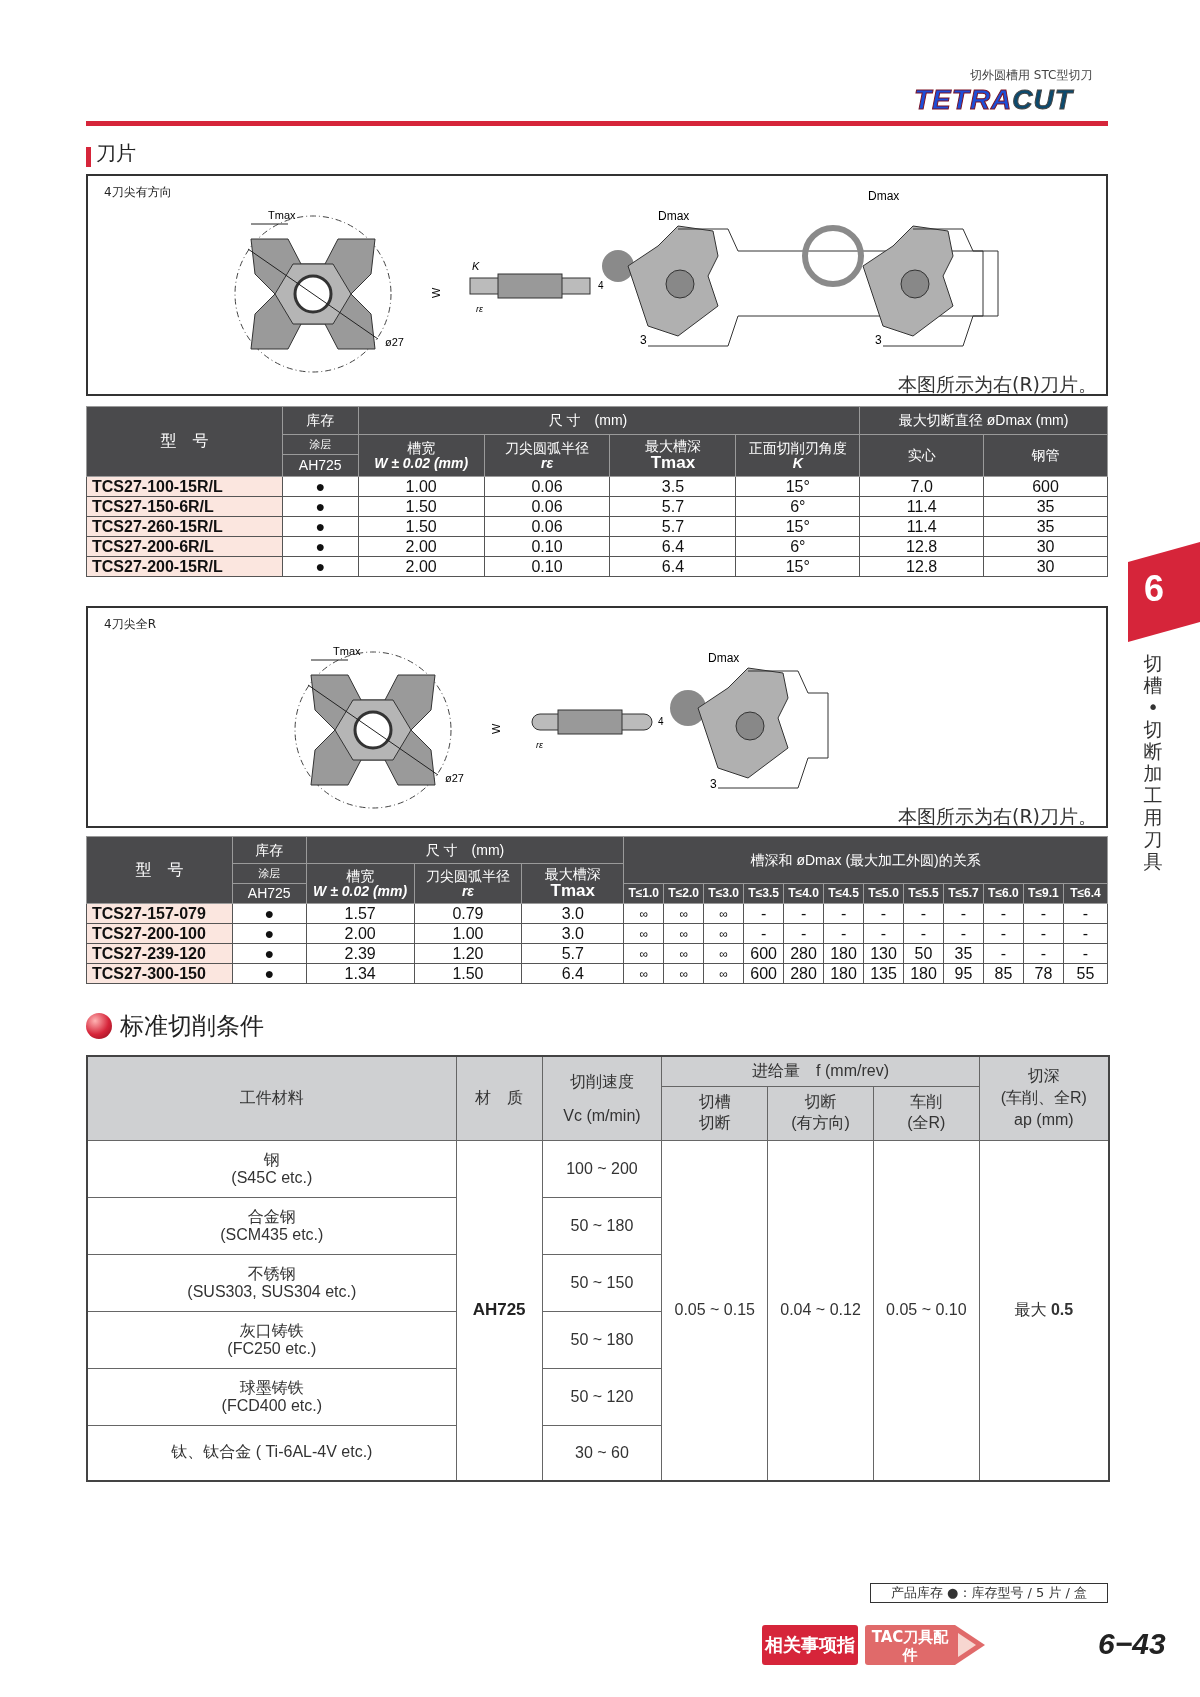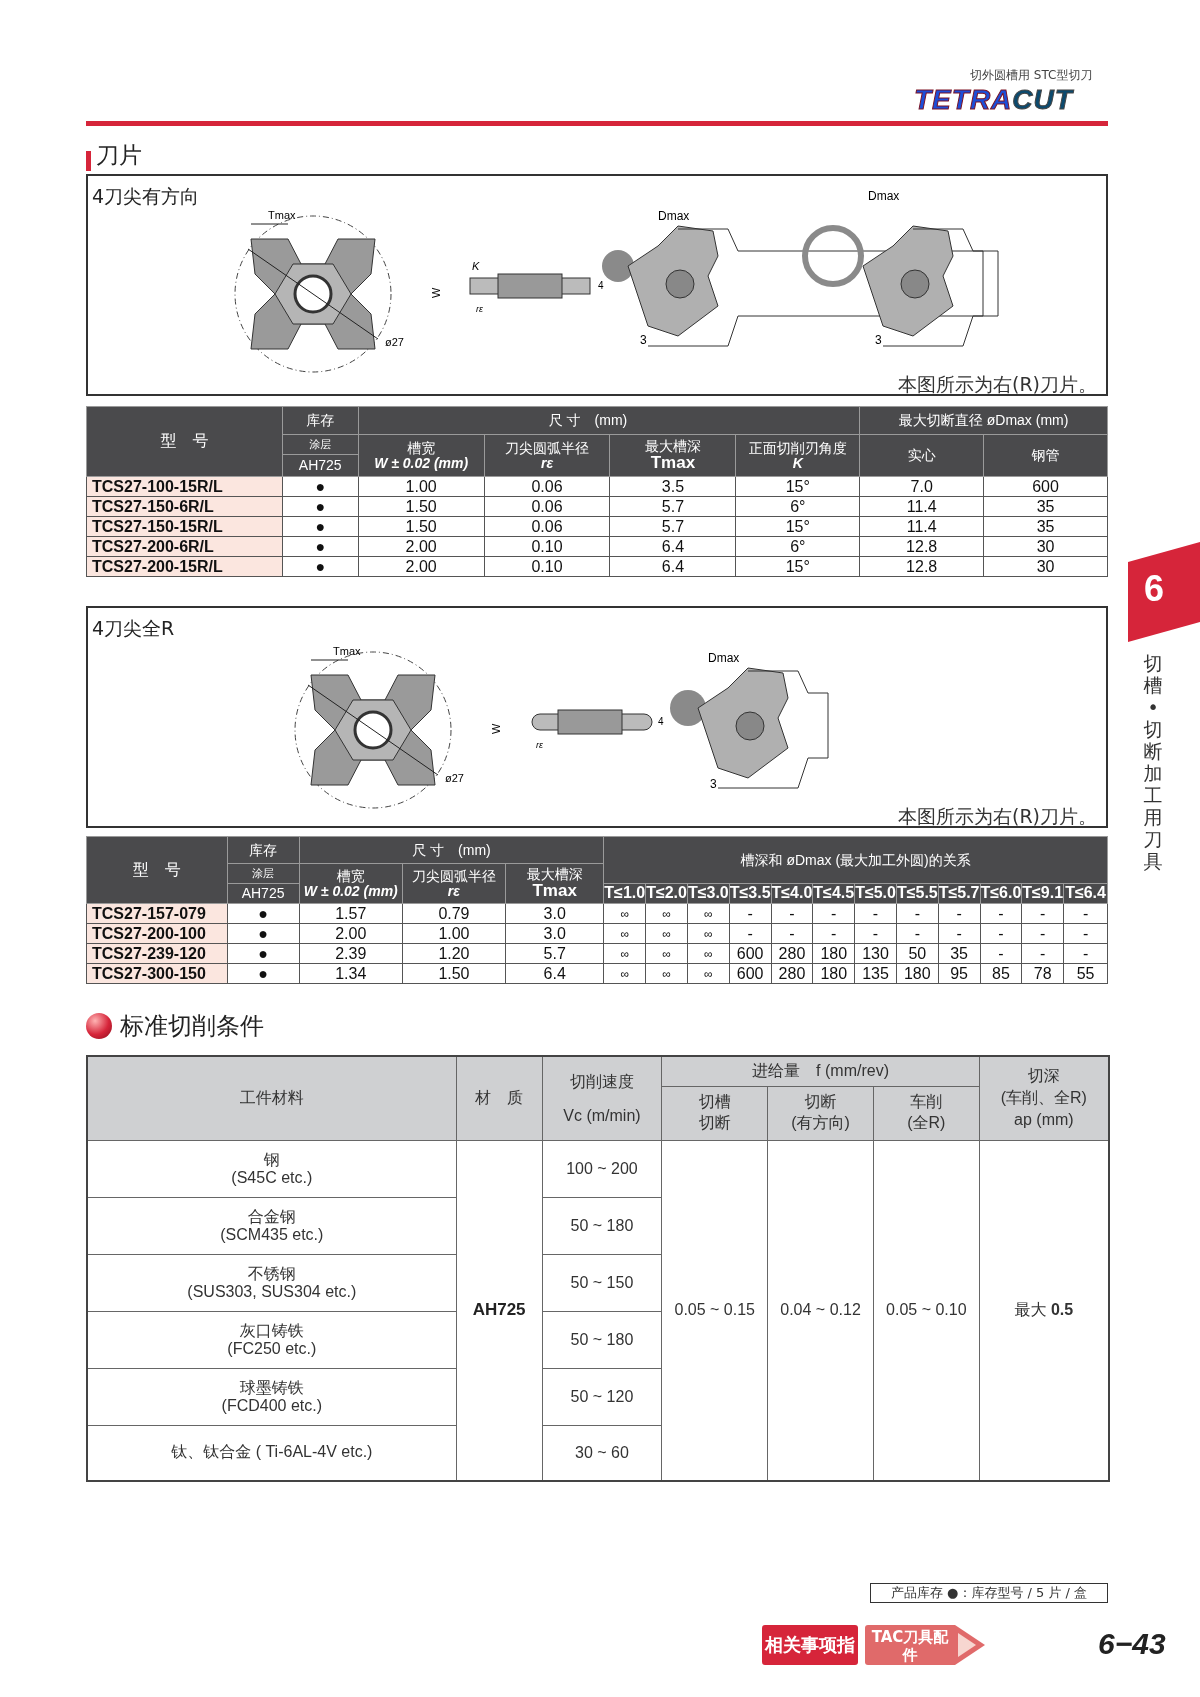--- a/index.html
+++ b/index.html
@@ -3,30 +3,30 @@
 <meta charset="utf-8">
 <style>
 *{box-sizing:border-box;margin:0;padding:0}
 body{width:1200px;height:1697px;background:#fff;position:relative;font-family:"DejaVu Sans","Liberation Sans",sans-serif;color:#222;overflow:hidden}
 .abs{position:absolute}
 .subtitle{left:970px;top:67px;font-size:12px;color:#444}
 .logo{left:914px;top:86px;font-family:"Liberation Sans",sans-serif;font-weight:900;font-style:italic;font-size:28px;letter-spacing:1px;line-height:1}
 .logo .a{color:#1d4ed8;-webkit-text-stroke:1px #7a1020}
 .logo .b{color:#0c4a6e;-webkit-text-stroke:1px #444}
 .redline{left:86px;top:121px;width:1022px;height:5px;background:#d6253a}
-.sec-title{left:86px;top:140px;font-size:23px;display:flex;align-items:flex-end}
+.sec-title{left:86px;top:140px;font-size:20px;display:flex;align-items:flex-end}
 .sec-title .bar{width:5px;height:20px;background:#d6253a;margin-right:5px}
 .frame{border:2px solid #333;background:#fff}
-.frame-label{position:absolute;left:4px;top:8px;font-size:19px}
+.frame-label{position:absolute;left:16px;top:8px;font-size:12px}
 .note{font-size:19px;color:#333}
 table{border-collapse:collapse;position:absolute;font-family:"Liberation Sans",sans-serif}
 .t1 th,.t2 th{background:#4a4a4c;color:#fff;font-weight:normal;border:1px solid #9a9a9a;font-size:14px;line-height:1.05;text-align:center;padding:0}
 .t1 td,.t2 td{border:1px solid #555;font-size:16px;text-align:center;height:20px;line-height:18px;padding:0;color:#111}
 .t1 td.model,.t2 td.model{background:#fbe6df;text-align:left;font-weight:bold;padding-left:5px;font-size:16px}
-.t2 th.tcol{font-size:16px;font-weight:bold;padding:0}
+.t2 th.tcol{font-size:12px;font-weight:bold;padding:0}
 .t2 td.inf{font-size:12px}
 .bold{font-weight:bold}
 .big{font-size:17px;font-weight:bold}
 .t3 th{background:#cfd0d2;font-weight:normal;border:1px solid #666;font-size:16px;color:#333;text-align:center;padding:0}
 .t3 td{border:1px solid #666;font-size:16px;text-align:center;color:#333;padding:0}
 .t3{border:2px solid #444}
 .side-tab{left:1128px;top:542px;width:72px;height:100px;background:#d6253a;clip-path:polygon(0 20%,100% 0,100% 80%,0 100%)}
 .side-num{left:1128px;top:568px;width:52px;text-align:center;color:#fff;font-size:36px;font-weight:bold;font-family:"Liberation Sans",sans-serif}
 .side-text{left:1142px;top:652px;width:22px;font-size:19px;line-height:22px;color:#333;text-align:center}
 .stock-note{left:870px;top:1583px;width:238px;height:20px;border:1px solid #333;font-size:13px;text-align:center;line-height:18px;color:#333}
@@ -141,21 +141,21 @@
     <td class="model">TCS27-150-6R/L</td>
         <td>●</td>
         <td>1.50</td>
         <td>0.06</td>
         <td>5.7</td>
         <td>6°</td>
         <td>11.4</td>
         <td>35</td>
   </tr>
   <tr>
-    <td class="model">TCS27-150-15R/L</td>
+    <td class="model">TCS27-260-15R/L</td>
         <td>●</td>
         <td>1.50</td>
         <td>0.06</td>
         <td>5.7</td>
         <td>15°</td>
         <td>11.4</td>
         <td>35</td>
   </tr>
   <tr>
     <td class="model">TCS27-200-6R/L</td>

